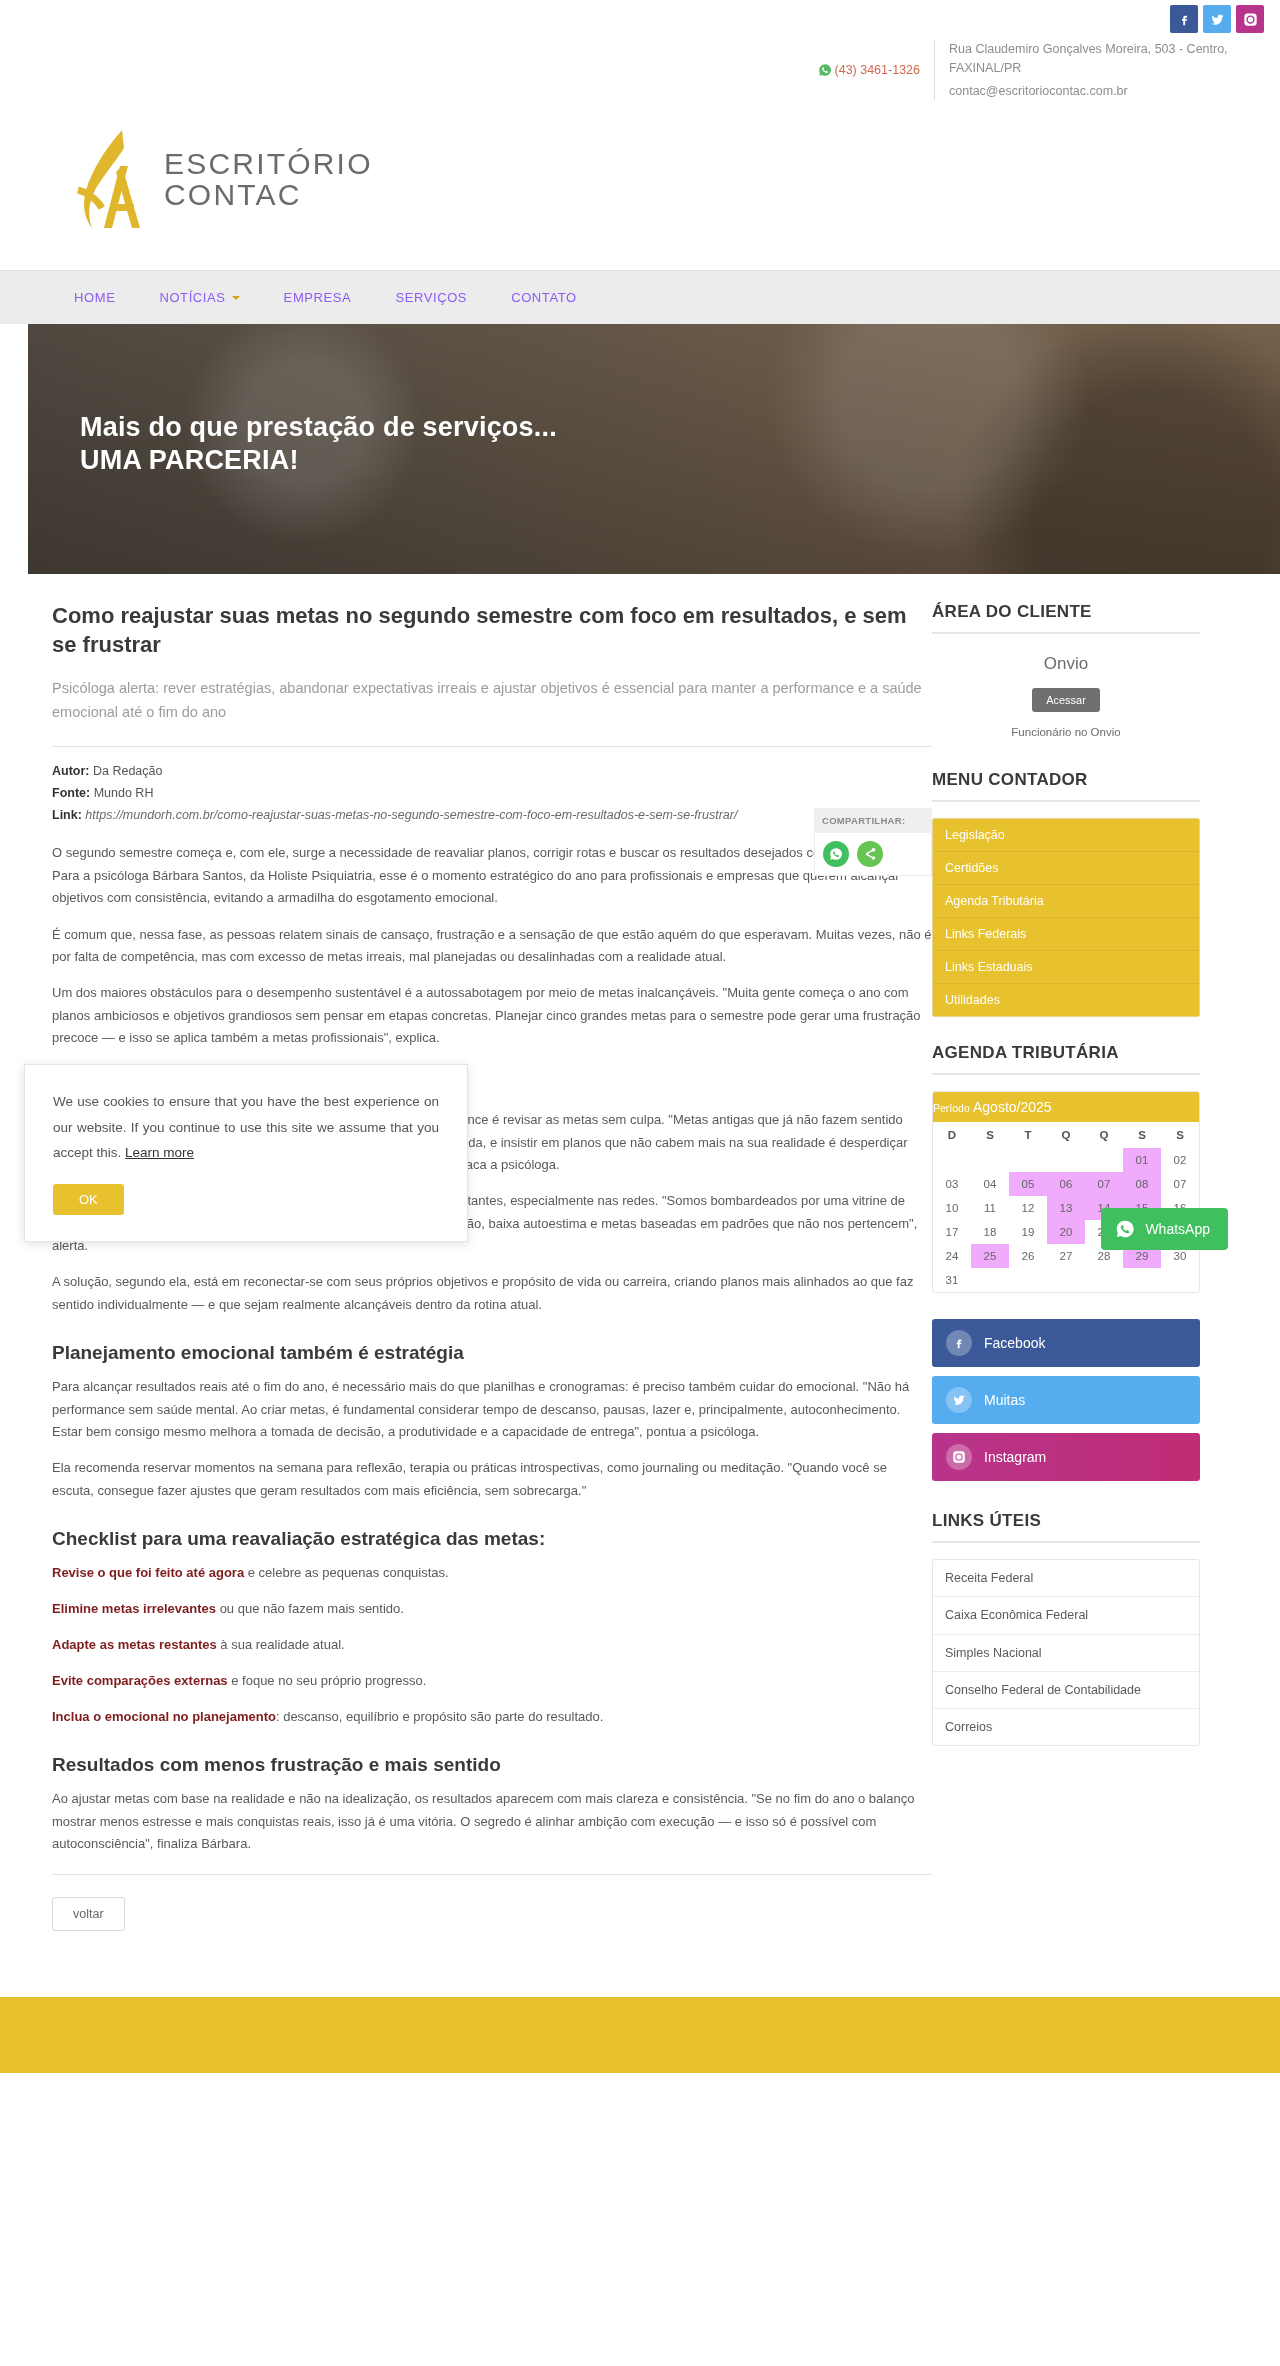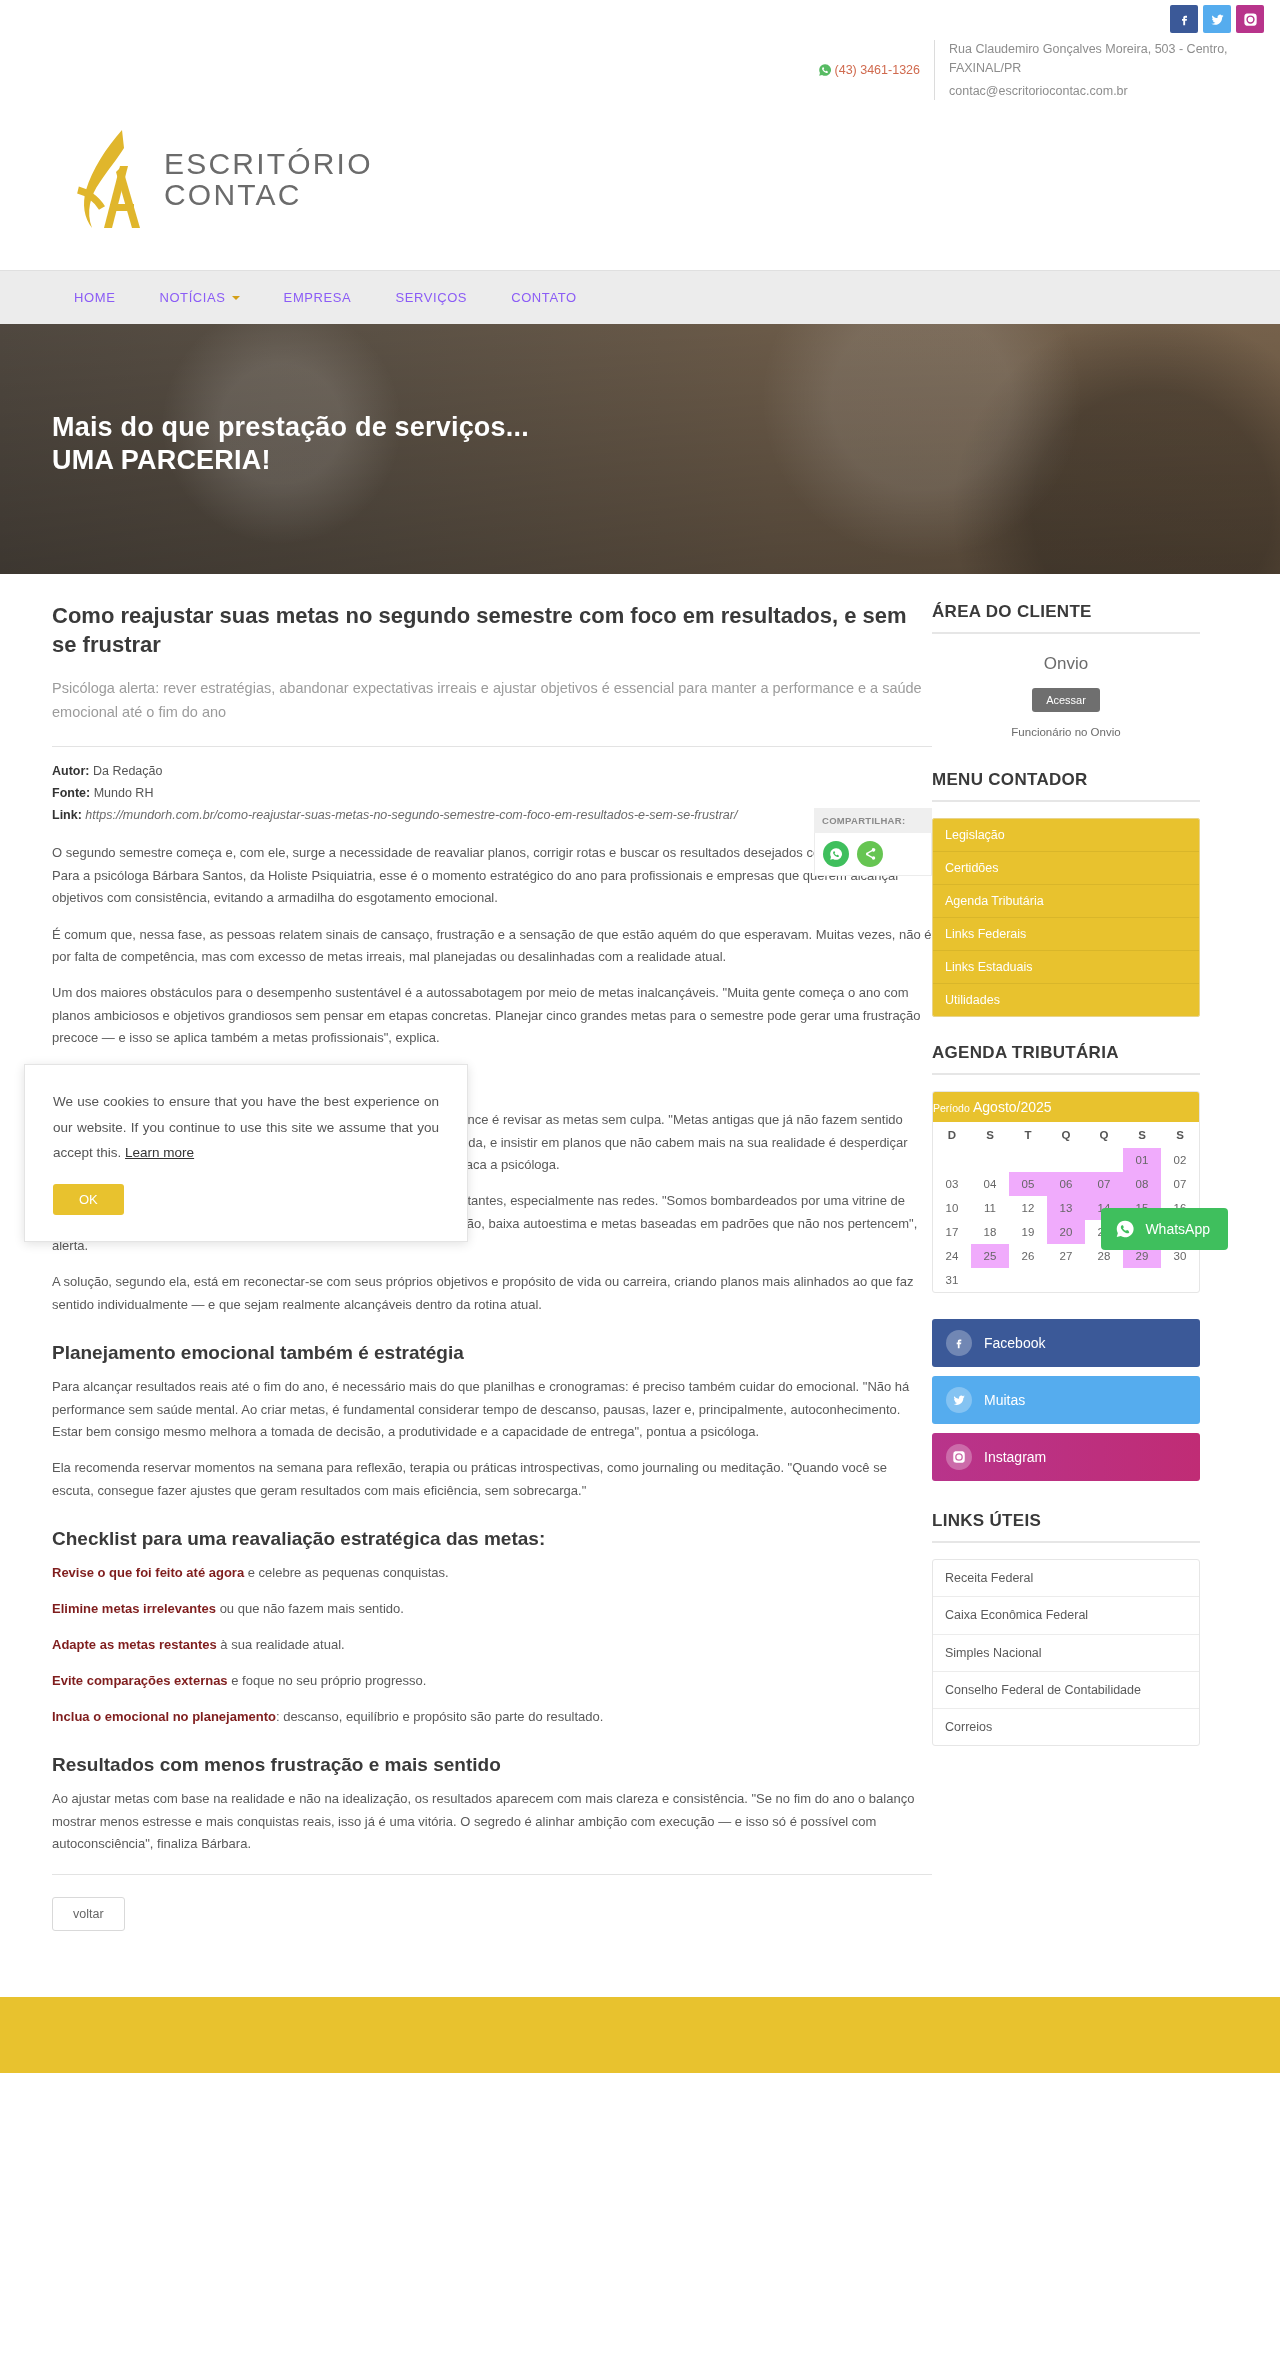--- a/index.html
+++ b/index.html
@@ -36,21 +36,21 @@
   .logo-text .l1 { font-size:30px; letter-spacing:2.2px; color:#6b6b6b; font-weight:400; }
   .logo-text .l2 { font-size:30px; letter-spacing:2.2px; color:#6b6b6b; font-weight:400; }
 
   
   .nav { background:#ececec; border-top:1px solid #e0e0e0; height:54px; display:flex; align-items:center; padding-left:62px; }
   .nav a { color:#8b5cf6; text-decoration:none; font-size:13px; letter-spacing:.6px; padding:0 22px; display:inline-flex; align-items:center; gap:6px; }
   .nav a:first-child { padding-left:12px; }
   .caret { width:0; height:0; border-left:4px solid transparent; border-right:4px solid transparent; border-top:4px solid #d4a017; display:inline-block; }
 
   
-  .hero { height:250px; background:linear-gradient(90deg,#5d544a 0%,#6b5f51 30%,#7d6a55 60%,#8a7258 100%); position:relative; overflow:hidden; }
+  .hero { height:250px; background:linear-gradient(90deg,#5d544a 0%,#6b5f51 30%,#7d6a55 60%,#8a7258 100%); position:relative; overflow:hidden;margin-left:28px; }
   .hero:before { content:""; position:absolute; inset:0; background:
       radial-gradient(circle at 22% 40%, rgba(255,255,255,.12) 0 60px, transparent 120px),
       radial-gradient(circle at 72% 30%, rgba(255,255,255,.10) 0 90px, transparent 160px),
       radial-gradient(circle at 90% 75%, rgba(0,0,0,.25) 0 120px, transparent 200px),
       linear-gradient(180deg, rgba(0,0,0,.15), rgba(0,0,0,.35));
   }
   .hero-txt { position:absolute; left:52px; top:88px; color:#fff; z-index:2; }
   .hero-txt .h1 { font-size:27px; font-weight:700; letter-spacing:.2px; }
   .hero-txt .h2 { font-size:27px; font-weight:700; letter-spacing:.2px; margin-top:2px; }
 

